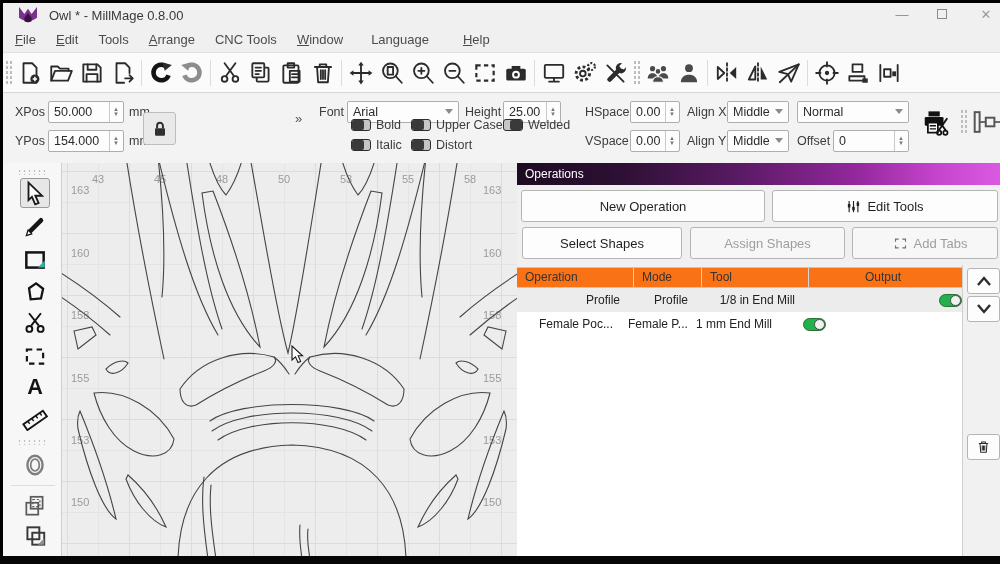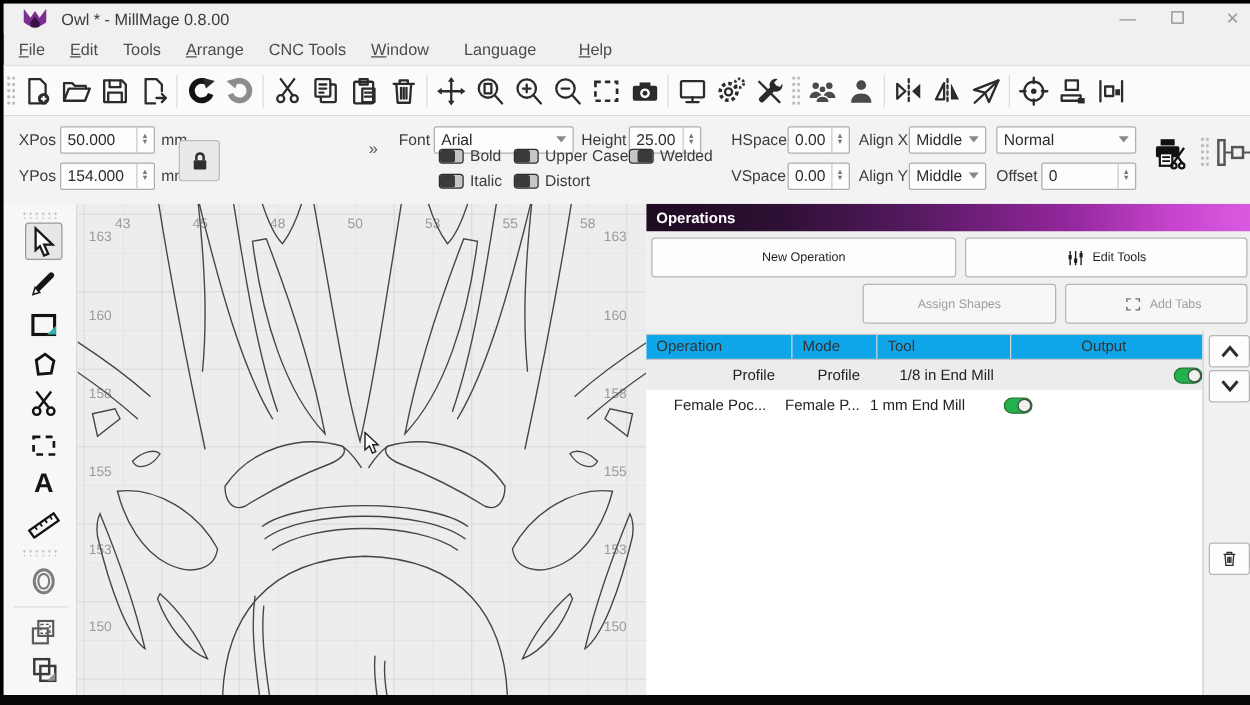--- a/index.html
+++ b/index.html
@@ -84,28 +84,28 @@
             background-position:5px 8px, 5px 8px, 5px 8px, 5px 8px;
             overflow:hidden; }
   .rnum { position:absolute; font-size:11px; color:#9b9b9b; }
   .owl { position:absolute; left:0; top:0; }
   .owl path { stroke:#454545; stroke-width:1.1; fill:none; stroke-linecap:round; }
 
   
   .ops { position:absolute; left:514px; top:0; width:483px; height:100%; background:#f0f0f0; overflow:hidden; }
   .ops-title { position:absolute; left:0; top:0; width:100%; height:22px;
                background:linear-gradient(90deg,#1d0b21 0%,#2e1034 22%,#571a62 45%,#93279c 70%,#c846cf 88%,#d95ae0 100%);
-               color:#fff; font-size:12px; font-weight:bold; line-height:22px; padding-left:8px; }
+               color:#fff; font-size:12px; font-weight:normal; line-height:22px; padding-left:8px; }
   .ops-btn { position:absolute; height:32px; background:#fdfdfd; border:1px solid #b5b5b5; border-radius:3px;
              display:flex; align-items:center; justify-content:center; gap:6px;
-             font-size:10px; color:#1f1f1f; }
+             font-size:13px; color:#1f1f1f; }
   .ops-btn.disabled { color:#9e9e9e; background:#f7f7f7; }
   .optable { position:absolute; left:0; top:104px; width:445px; bottom:0; background:#fff;
              border-top:1px solid #c6c6c6; font-size:12px; color:#222; }
-  .ot-header { display:flex; height:20px; background:#0ea5e9; border-bottom:1px solid #c6c6c6; color:#333; }
+  .ot-header { display:flex; height:20px; background:#f97316; border-bottom:1px solid #c6c6c6; color:#333; }
   .ot-header > div { padding:2px 0 0 8px; border-right:1px solid #d4d4d4; }
   .ot-row { display:flex; height:24px; align-items:center; }
   .ot-row[data-selected="true"] { background:#ececec;text-align:right; }
   .c-op { width:103px; padding-left:22px; } .c-mode { width:68px; padding-left:8px; }
   .c-tool { width:107px; padding-left:8px; } .c-out { flex:1; padding-left:8px; }
   .ot-header .c-op { padding-left:8px; width:117px; } .ot-header .c-mode{ width:68px; } .ot-header .c-tool{ width:107px; }
   .gtoggle { position:relative; display:inline-block; width:23px; height:13px; border:1px solid #27722f;
              border-radius:7px; background:#23b14d; vertical-align:middle; }
   .gtoggle .gknob { position:absolute; right:0; top:0; width:11px; height:11px; background:#eef3ee;
                     border:1px solid #4a4a4a; border-radius:6px; }
@@ -617,20 +617,23 @@
       </div>
       <div class="ops-btn" style="left:255px; top:27px; width:226px;">
         <svg width="15" height="15" viewBox="0 0 24 24">
           <path d="M5 3v18M12 3v18M19 3v18" stroke="#1f1f1f" stroke-width="1.8"></path>
           <rect x="3" y="8" width="4" height="5.5" fill="#1f1f1f"></rect>
               <rect x="10" y="12.5" width="4" height="5.5" fill="#1f1f1f"></rect>
               <rect x="17" y="5.5" width="4" height="5.5" fill="#1f1f1f"></rect>
         </svg>
         <span>Edit Tools</span>
       </div>
+      <div class="ops-btn" style="left:5px; top:64px; width:160px;">
+        <span>Select Shapes</span>
+      </div>
       <div class="ops-btn disabled" style="left:173px; top:64px; width:155px;">
         <span>Assign Shapes</span>
       </div>
       <div class="ops-btn disabled" style="left:335px; top:64px; width:146px;padding-left:10px;">
         <svg width="15" height="15" viewBox="0 0 24 24">
           <path d="M4 9V5h5M15 5h5v4M20 15v4h-5M9 19H4v-4" fill="none" stroke="#6f6f6f" stroke-width="1.8"></path>
         </svg>
         <span>Add Tabs</span>
       </div>
 

